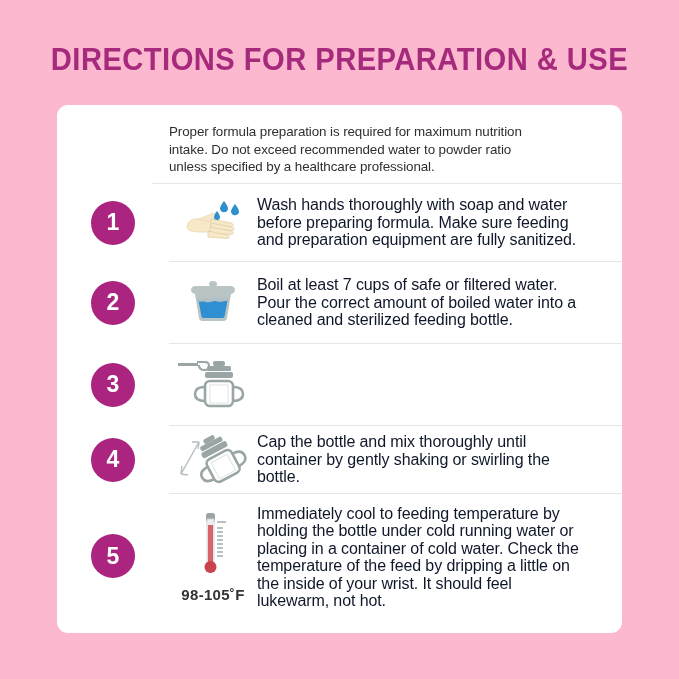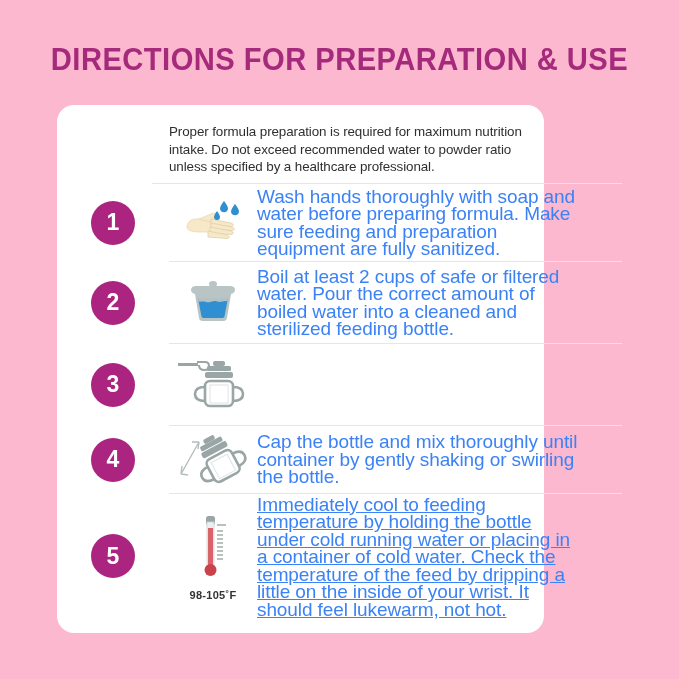--- a/index.html
+++ b/index.html
@@ -30,24 +30,24 @@
     font-weight: bold;
     letter-spacing: 0.5px;
     color: #a62a7c;
     transform: scaleX(0.94);
     white-space: nowrap;
   }
   .card {
     position: absolute;
     left: 57px;
     top: 105px;
-    width: 487px;
+    width: 565px;
     height: 528px;
     background: #ffffff;
-    border-radius: 17px;
+    border-radius: 11px;
     box-sizing: border-box;
   }
   .intro {
     position: absolute;
     left: 112px;
     top: 18px;
     width: 372px;
     font-size: 13.4px;
     line-height: 17.5px;
     color: #2f2f2f;
@@ -96,41 +96,41 @@
   }
   .step-icon-wrap {
     width: 88px;
     flex: 0 0 88px;
     display: flex;
     flex-direction: column;
     align-items: center;
     justify-content: center;
   }
   .temp-label {
-    font-size: 11px;
+    font-size: 15px;
     font-weight: bold;
     color: #333;
     letter-spacing: 0.3px;
     margin-top: 3px;
     white-space: nowrap;
   }
   .step-text {
     flex: 1 1 auto;
     padding-right: 42px;
-    font-size: 19px;
+    font-size: 16px;
     line-height: 17.5px;
-    color: #3b82f6;
+    color: #0f172a;
     letter-spacing: -0.1px;
   }
   .s1 { height: 78px; }
   .s2 { height: 82px; }
   .s3 { height: 82px; }
   .s4 { height: 68px; }
   .s5 { height: 125px; }
-  .step.s5 .step-text { padding-top: 2px; text-decoration: underline; }
+  .step.s5 .step-text { padding-top: 2px; }
   .divider-inset {
     position: absolute;
     left: 0; top: -1px;
     width: 95px;
     height: 1px;
     background: #ffffff;
   }
 </style>
 </head>
 <body>
@@ -183,21 +183,21 @@
           <span>
             <svg width="58" height="46" viewBox="0 0 58 46">
               <path d="M11 16 L47 16 L43 40 C42.7 42 41.4 43 39.5 43 L18.5 43 C16.6 43 15.3 42 15 40 Z" fill="#b9c4c4"></path>
               <path d="M14 20 L44 20 L40.6 38 C40.4 39.3 39.6 40 38.4 40 L19.6 40 C18.4 40 17.6 39.3 17.4 38 Z" fill="#2f8fd0"></path>
               <path d="M14 20 L44 20 L43.4 23.5 C40 22 37 25 33 23.5 C29 22 26 25.5 22 24 C18.8 22.8 16.4 24 14.6 23.6 Z" fill="#b9c4c4" opacity="0.95"></path>
               <path d="M7 12 C7 9.5 9 8 12 8 L46 8 C49 8 51 9.5 51 12 C51 14.3 49 16 46 16 L12 16 C9 16 7 14.3 7 12 Z" fill="#b9c4c4"></path>
               <ellipse cx="29" cy="6" rx="4" ry="3" fill="#b9c4c4"></ellipse>
             </svg>
           </span>
         </div>
-        <div class="step-text">Boil at least 2 cups of safe or filtered water. Pour the correct amount of boiled water into a cleaned and sterilized feeding bottle.</div>
+        <div class="step-text">Boil at least 7 cups of safe or filtered water. Pour the correct amount of boiled water into a cleaned and sterilized feeding bottle.</div>
       </div>
 
       <div class="step s3">
         <div class="divider-inset"></div>
         <div class="step-num-wrap">
           <div class="num-badge">3</div>
         </div>
         <div class="step-icon-wrap">
           <span>
             <svg width="76" height="52" viewBox="0 0 76 52">

